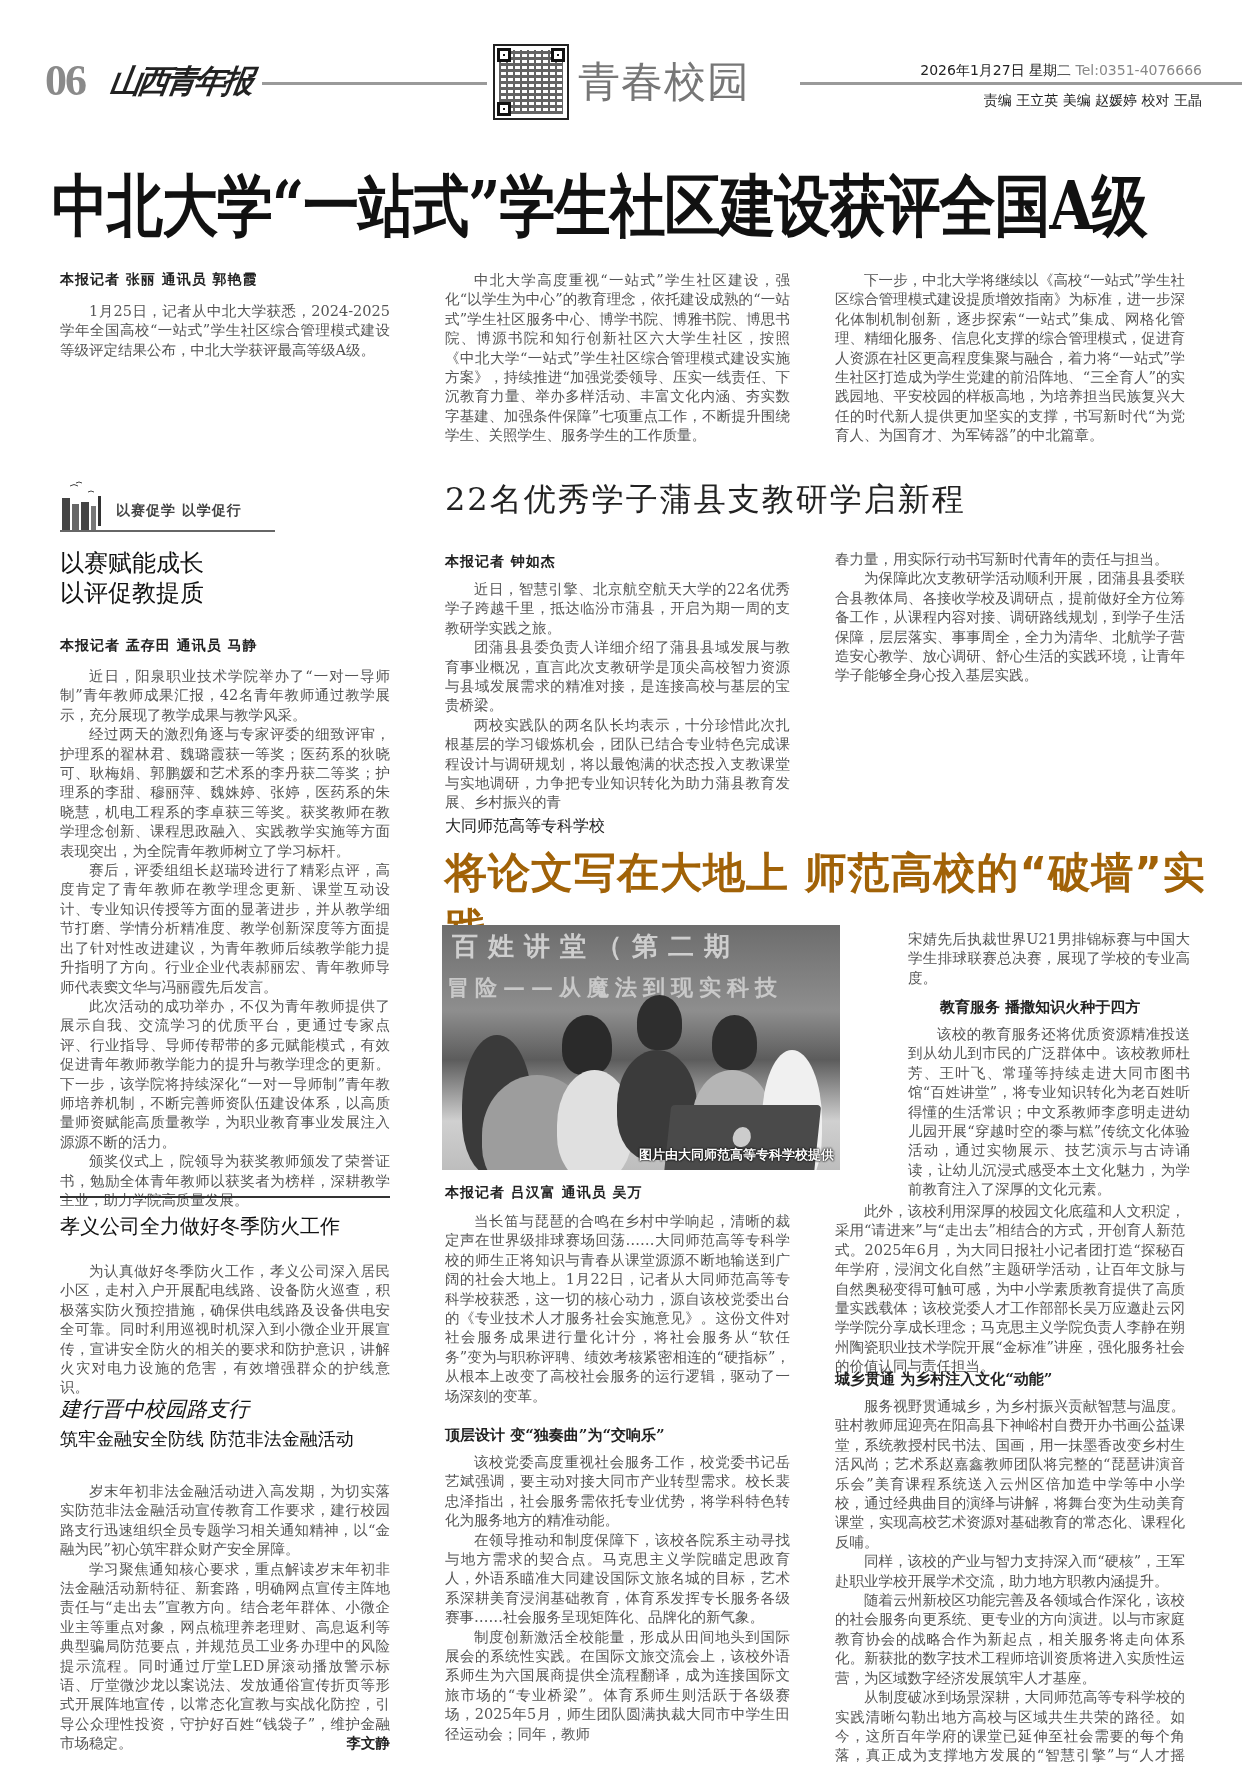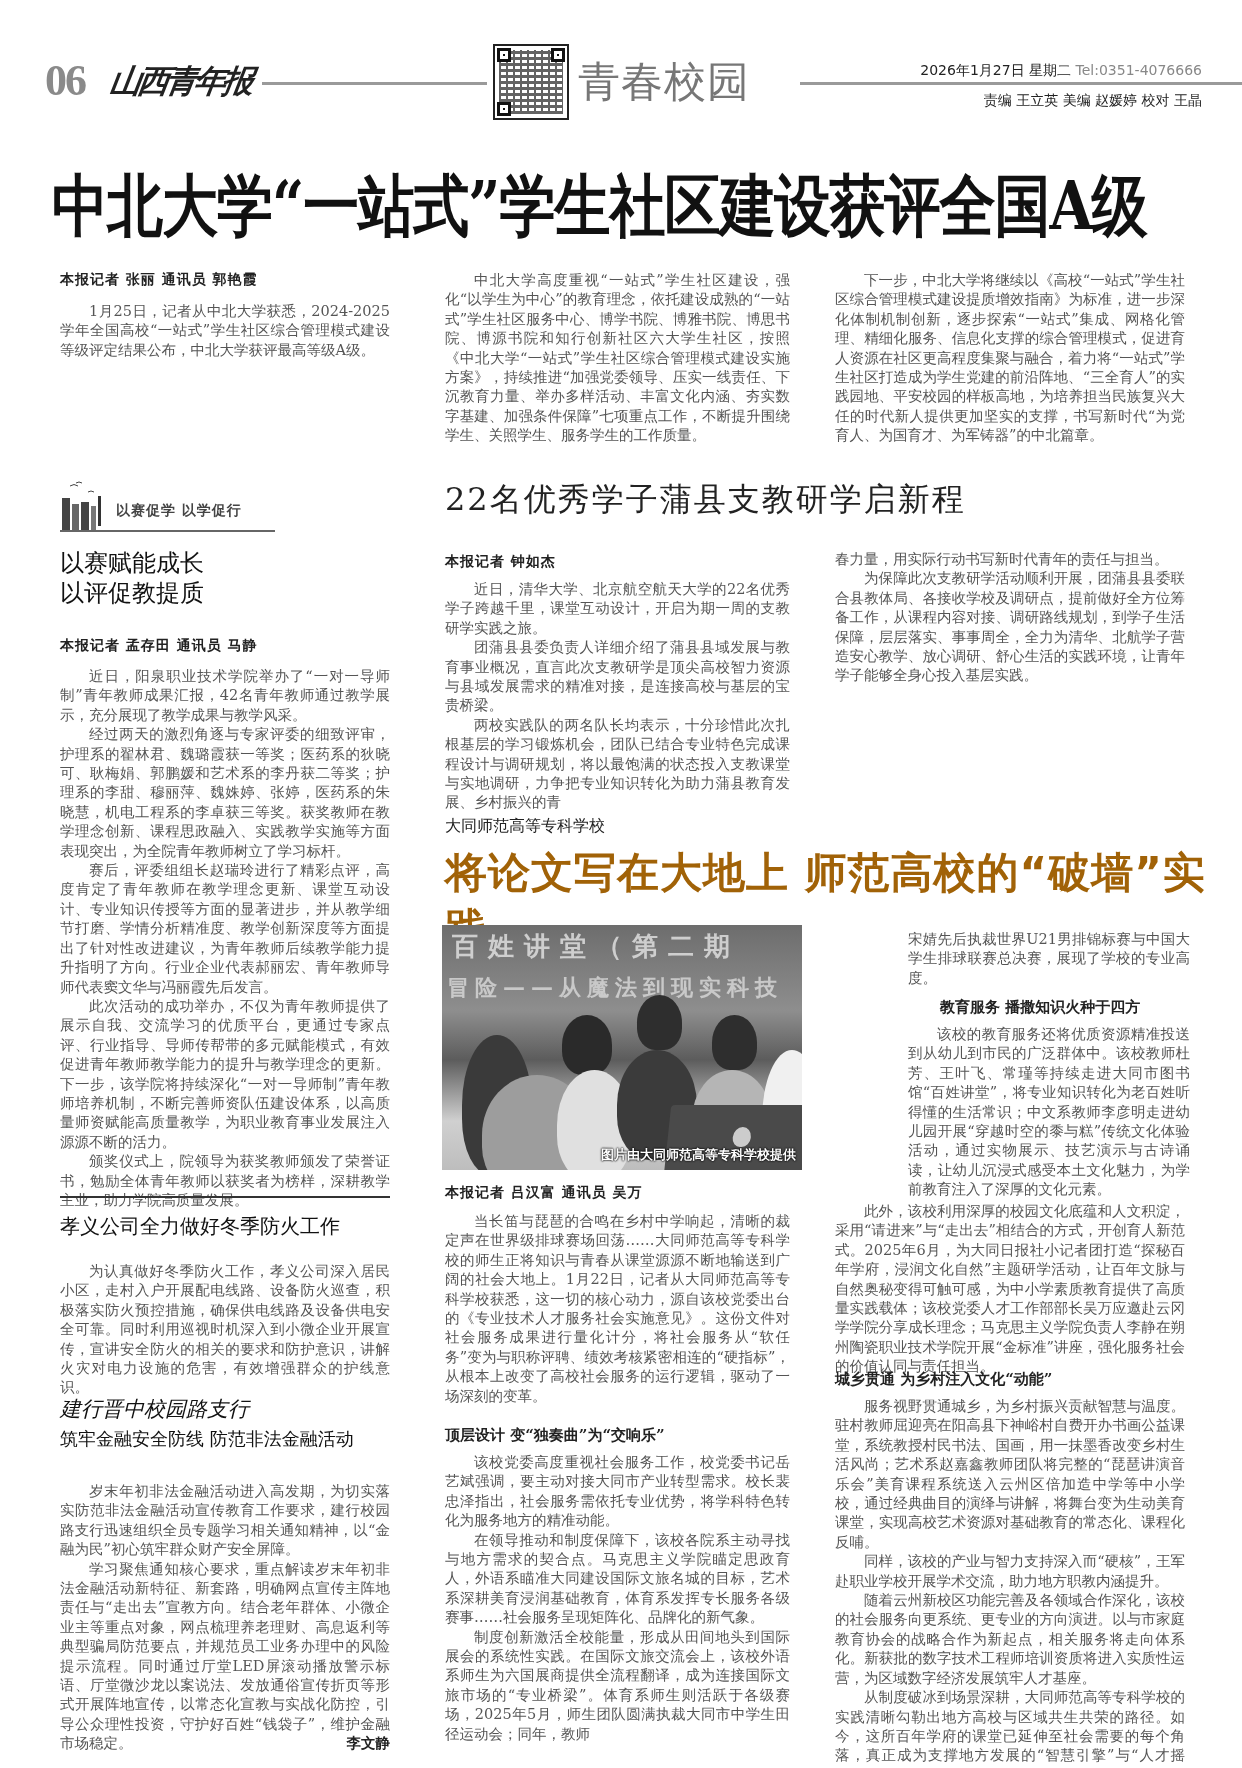--- a/index.html
+++ b/index.html
@@ -46,21 +46,21 @@
 
   .h2 { font-size: 32px; color: #222; font-family: "DejaVu Serif", serif; letter-spacing: 2px; }
   .h-side { font-size: 20px; color: #111; font-family: "DejaVu Sans", sans-serif; }
   .sub-kicker { font-size: 16px; color: #222; font-family: "DejaVu Sans", sans-serif; }
   .big-head { font-size: 42px; font-weight: bold; color: #a16207; font-family: "DejaVu Sans", sans-serif; letter-spacing: 1px; }
   .section-sub { font-size: 15px; font-weight: bold; color: #222; font-family: "DejaVu Serif", serif; }
 
   .divider { height: 2px; background: #333; }
 
   
-  .photo { left: 442px; top: 925px; width: 360px; height: 245px; overflow: hidden;
+  .photo { left: 442px; top: 925px; width: 398px; height: 245px; overflow: hidden;
     background: linear-gradient(180deg, #6d6d6d 0%, #8e8e8e 35%, #5c5c5c 55%, #d0d0d0 80%, #bdbdbd 100%); }
   .photo-screen-text { position: absolute; left: 10px; top: 4px; color: #e5e5e5; font-size: 26px; font-weight: bold; opacity: .8; letter-spacing: 10px; }
   .photo-screen-text2 { position: absolute; left: 5px; top: 48px; color: #e0e0e0; font-size: 22px; font-weight: bold; opacity: .75; letter-spacing: 6px; }
   .person { position: absolute; border-radius: 50% 50% 40% 40%; }
   .laptop { position: absolute; left: 225px; top: 235px; width: 150px; height: 80px; background: #4a4a4a; transform: skewX(-6deg); border-radius: 4px; }
   .laptop-logo { position: absolute; left: 65px; top: 22px; width: 18px; height: 20px; background: #ccc; border-radius: 50% 50% 45% 45%; }
   .photo-caption { position: absolute; right: 6px; bottom: 6px; font-size: 13px; font-weight: bold; color: #fff; font-family: "DejaVu Sans", sans-serif; text-shadow: 0 0 2px #000, 0 0 2px #000; }
   .signoff { font-weight: bold; color: #222; font-family: "DejaVu Sans", sans-serif; float: right; }
 </style>
 </head>
@@ -135,21 +135,21 @@
   <div class="h-side" style="font-size:18px;margin-top:4px;">筑牢金融安全防线 防范非法金融活动</div>
 </div>
 <div class="abs body col1" style="top:1482px;">
   <p>岁末年初非法金融活动进入高发期，为切实落实防范非法金融活动宣传教育工作要求，建行校园路支行迅速组织全员专题学习相关通知精神，以“金融为民”初心筑牢群众财产安全屏障。</p>
   <p><span>学习聚焦通知核心要求，重点解读岁末年初非法金融活动新特征、新套路，明确网点宣传主阵地责任与“走出去”宣教方向。结合老年群体、小微企业主等重点对象，网点梳理养老理财、高息返利等典型骗局防范要点，并规范员工业务办理中的风险提示流程。同时通过厅堂LED屏滚动播放警示标语、厅堂微沙龙以案说法、发放通俗宣传折页等形式开展阵地宣传，以常态化宣教与实战化防控，引导公众理性投资，守护好百姓“钱袋子”，维护金融市场稳定。</span><span class="signoff">李文静</span></p>
 </div>
 
 <div class="abs h2" style="left:445px;top:478px;">22名优秀学子蒲县支教研学启新程</div>
 <div class="abs byline col2" style="top:553px;">本报记者 钟如杰</div>
 <div class="abs body col2" style="top:580px;">
-  <p>近日，清华大学、北京航空航天大学的22名优秀学子跨越千里，课堂互动设计，开启为期一周的支教研学实践之旅。</p>
+  <p>近日，智慧引擎、北京航空航天大学的22名优秀学子跨越千里，抵达临汾市蒲县，开启为期一周的支教研学实践之旅。</p>
   <p>团蒲县县委负责人详细介绍了蒲县县域发展与教育事业概况，直言此次支教研学是顶尖高校智力资源与县域发展需求的精准对接，是连接高校与基层的宝贵桥梁。</p>
   <p>两校实践队的两名队长均表示，十分珍惜此次扎根基层的学习锻炼机会，团队已结合专业特色完成课程设计与调研规划，将以最饱满的状态投入支教课堂与实地调研，力争把专业知识转化为助力蒲县教育发展、乡村振兴的青</p>
 </div>
 <div class="abs body col3" style="top:550px;">
   <p class="noind">春力量，用实际行动书写新时代青年的责任与担当。</p>
   <p>为保障此次支教研学活动顺利开展，团蒲县县委联合县教体局、各接收学校及调研点，提前做好全方位筹备工作，从课程内容对接、调研路线规划，到学子生活保障，层层落实、事事周全，全力为清华、北航学子营造安心教学、放心调研、舒心生活的实践环境，让青年学子能够全身心投入基层实践。</p>
 </div>
 
 <div class="abs sub-kicker" style="left:445px;top:816px;">大同师范高等专科学校</div>
 <div class="abs big-head" style="left:445px;top:845px;">将论文写在大地上 师范高校的“破墙”实践</div>

